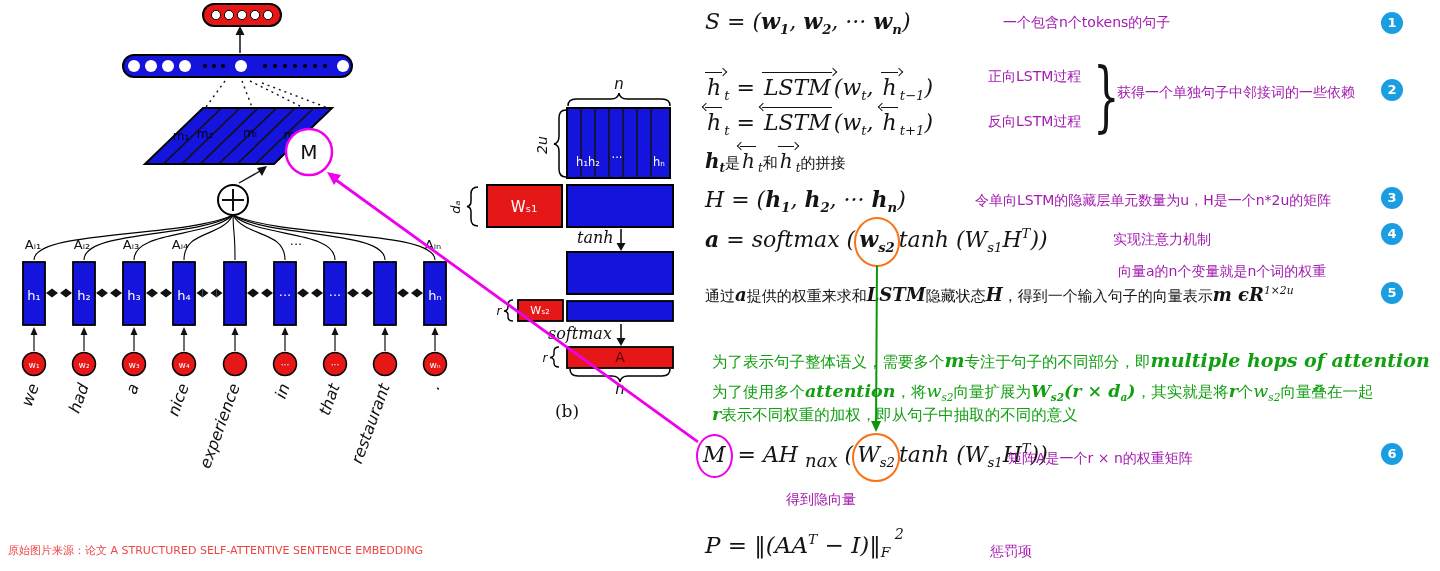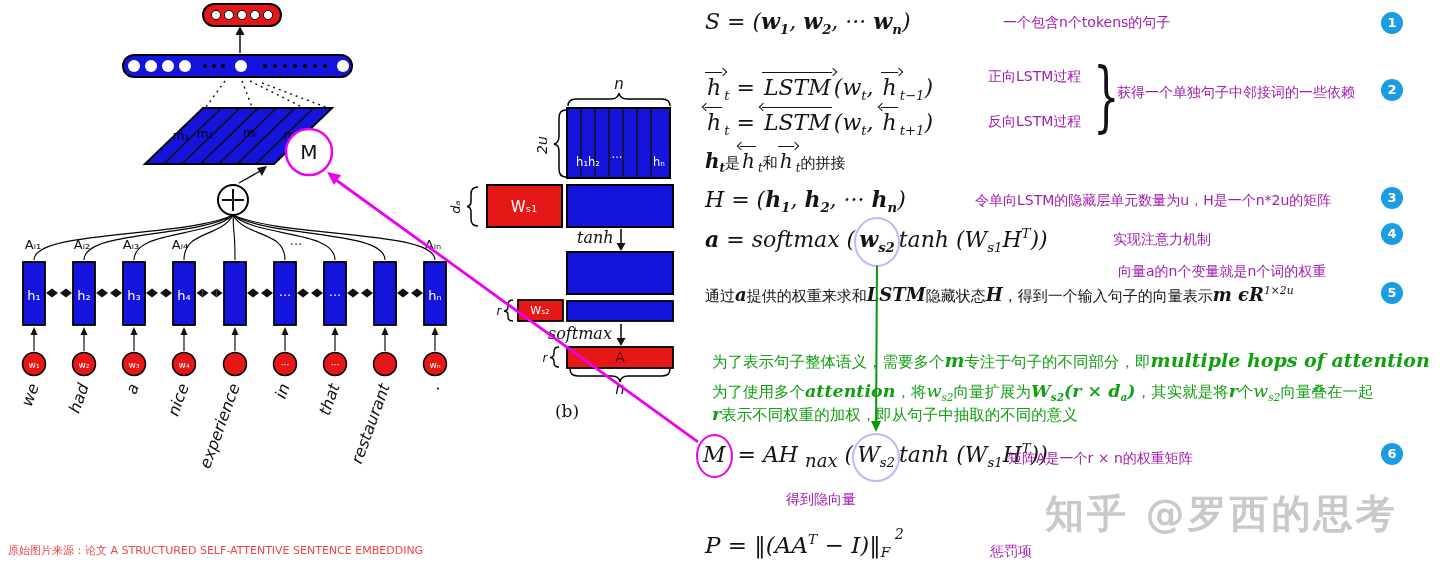--- a/index.html
+++ b/index.html
@@ -21,21 +21,21 @@
   .fseg-low{font-size:82%;vertical-align:-5px;}
   .fseg-cn{font-family:"DejaVu Sans","Liberation Sans",sans-serif;font-style:normal;font-size:15px;}
   .fseg-cng{font-family:"DejaVu Sans","Liberation Sans",sans-serif;font-style:normal;font-size:15.5px;}
   .fseg-vr,.fseg-vl{position:relative;display:inline-block;padding:3px 3px 0 2px;}
   .fseg-vr::before,.fseg-vl::before{content:"";position:absolute;left:0;right:2px;top:0;
        border-top:1.6px solid currentColor;}
   .fseg-vr::after{content:"";position:absolute;right:-2px;top:-3px;width:5px;height:5px;
        border-top:1.6px solid currentColor;border-right:1.6px solid currentColor;transform:rotate(45deg);}
   .fseg-vl::after{content:"";position:absolute;left:-2px;top:-3px;width:5px;height:5px;
        border-top:1.6px solid currentColor;border-left:1.6px solid currentColor;transform:rotate(-45deg);}
-  .fseg-circg{display:inline-block;border:2px solid #c4b5fd;border-radius:50%;
+  .fseg-circg{display:inline-block;border:2px solid #f97316;border-radius:50%;
        padding:7px 3px 10px 3px;margin:-7px -1px -10px -1px;}
   .fseg-circm{display:inline-block;border:2.2px solid #ee00ee;border-radius:50%;
        padding:6px 5px 9px 5px;margin:-6px -2px -9px -2px;}
   .bigbrace{position:absolute;font-family:"DejaVu Serif",serif;font-style:normal;color:#141414;
        font-size:76px;line-height:76px;transform:scaleX(0.55);}
   .watermark{position:absolute;font-family:"DejaVu Sans",sans-serif;font-weight:bold;
        letter-spacing:3px;white-space:nowrap;}
   .footer{position:absolute;font-size:11px;color:#ef4444;white-space:nowrap;}
 </style>
 </head>
@@ -267,21 +267,20 @@
   <div class="frm grn" style="left:712px;top:404px;font-size:17.5px;"><span class="fseg-b">r</span><span class="fseg-cng">表示不同权重的加权，即从句子中抽取的不同的意义</span></div>
 
   <div class="frm" style="left:698px;top:440px;font-size:22px;"><span class="fseg-circm"><span>M</span></span><span> = AH </span><span class="fseg-low">nax</span><span> (</span><span class="fseg-circg"><span>W</span><span class="fseg-sub">s2</span></span><span>tanh (</span><span>W</span><span class="fseg-sub">s1</span><span>H</span><span class="fseg-sup">T</span><span>))</span></div>
   <div class="ann" style="left:1008px;top:450px;">矩阵A是一个r × n的权重矩阵</div>
   <div class="badge" style="left: 1381px; top: 443px; background: rgb(27, 157, 226);">6</div>
   <div class="ann" style="left:786px;top:491px;">得到隐向量</div>
 
   <div class="frm" style="left:705px;top:526px;font-size:23px;"><span>P = ‖(</span><span>AA</span><span class="fseg-sup">T</span><span> − I</span><span>)‖</span><span class="fseg-sub">F</span><span class="fseg-sup2"> 2</span></div>
   <div class="ann" style="left:958px;top:543px;margin-left:32px;">惩罚项</div>
 
-  <div class="watermark" style="left: 1045px; top: 487px; font-size: 39px; color: rgb(201, 201, 201);">知乎 @罗西的思考</div>
   <div class="footer" style="left:8px;top:543px;">原始图片来源：论文 A STRUCTURED SELF-ATTENTIVE SENTENCE EMBEDDING</div>
 
   <svg id="overlay" width="1440" height="571">
       <line x1="876.953125" y1="265.609375" x2="876.0546875" y2="424" stroke="#0b970b" stroke-width="2"></line>
       <polygon points="876.0546875,432 871.0546875,421 881.0546875,421" fill="#0b970b"></polygon>
       <line x1="697.8924083757969" y1="441.85733331300156" x2="336" y2="180" stroke="#ee00ee" stroke-width="2.8"></line>
       <polygon points="327,172 341,175 334,185" fill="#ee00ee"></polygon>
     </svg>
 </div>
 

